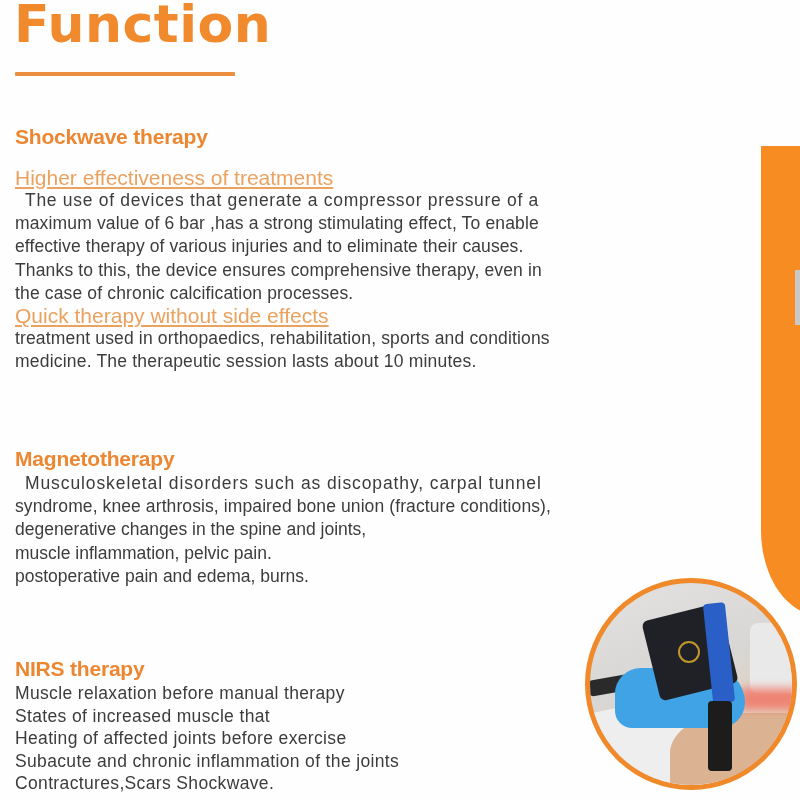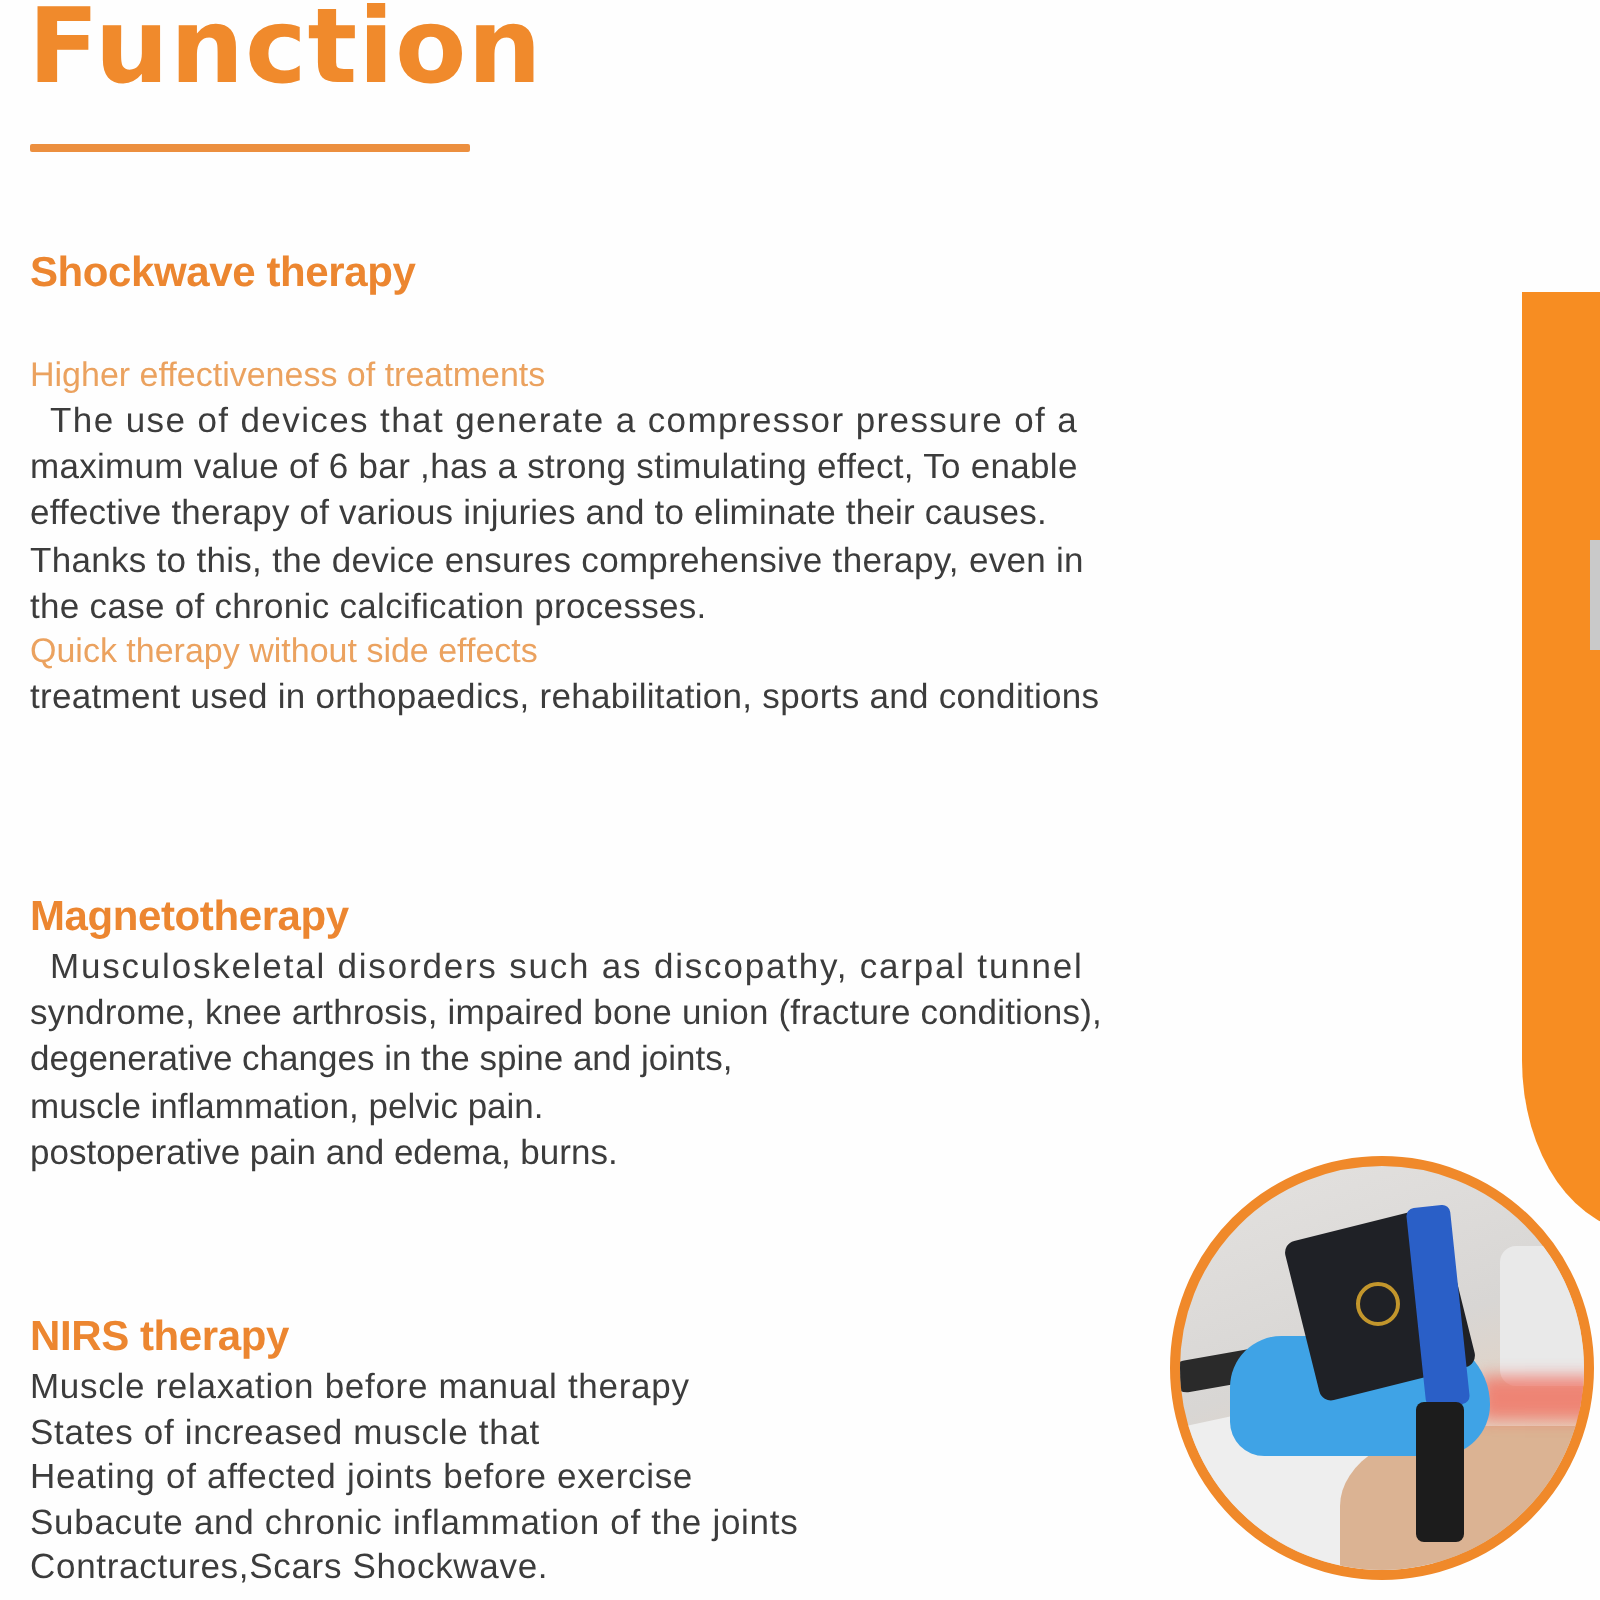--- a/index.html
+++ b/index.html
@@ -21,30 +21,30 @@
       position: absolute; left: 15px; top: 72px;
       width: 220px; height: 4px; background: #ec8f3f; border-radius: 1px;
     }
 
     .section { position: absolute; left: 15px; width: 640px; }
     .sec-head {
       font-size: 21px; color: #ec8630; line-height: 26px;
       letter-spacing: -0.2px;
     }
     .sub-head {
-      font-size: 17px; color: #eba25f; line-height: 22px;
+      font-size: 21px; color: #eba25f; line-height: 22px; text-decoration: underline;
     }
     .body-line {
       font-size: 17.5px; color: #3c3c3c; line-height: 23.2px;
       white-space: nowrap;
     }
     .body-line.wide { letter-spacing: 0.7px; margin-left: 10px; }
 
     #sec-shockwave { top: 124px; }
-    #sec-shockwave .sec-head { margin-bottom: 27px; }
+    #sec-shockwave .sec-head { margin-bottom: 17px; }
     #sec-magneto { top: 446px; }
     #sec-nirs { top: 656px; }
     #sec-nirs .body-line { letter-spacing: 0.35px; line-height: 22.6px; }
 
     .orange-panel {
       position: absolute; left: 761px; top: 146px;
       width: 60px; height: 470px;
       background: #f78d22;
       border-bottom-left-radius: 140px 200px;
     }
@@ -117,20 +117,21 @@
       <div class="body-line wide">The use of devices that generate a compressor pressure of a</div>
       <div class="body-line" style="letter-spacing:0.15px">maximum value of 6 bar ,has a strong stimulating effect, To enable</div>
       <div class="body-line" style="letter-spacing:0.1px">effective therapy of various injuries and to eliminate their causes.</div>
       <div class="body-line" style="letter-spacing:0.15px">Thanks to this, the device ensures comprehensive therapy, even in</div>
       <div class="body-line" style="letter-spacing:0.15px">the case of chronic calcification processes.</div>
     </div>
 
     <div>
       <div class="sub-head">Quick therapy without side effects</div>
       <div class="body-line" style="letter-spacing:0.15px">treatment used in orthopaedics, rehabilitation, sports and conditions</div>
+      <div class="body-line" style="letter-spacing:0.2px">medicine. The therapeutic session lasts about 10 minutes.</div>
     </div>
   </section>
 
   <section class="section" id="sec-magneto">
     <h2 class="sec-head">Magnetotherapy</h2>
     <div class="body-line wide" style="letter-spacing:0.9px">Musculoskeletal disorders such as discopathy, carpal tunnel</div>
     <div class="body-line" style="letter-spacing:0.1px">syndrome, knee arthrosis, impaired bone union (fracture conditions),</div>
     <div class="body-line">degenerative changes in the spine and joints,</div>
     <div class="body-line">muscle inflammation, pelvic pain.</div>
     <div class="body-line">postoperative pain and edema, burns.</div>

